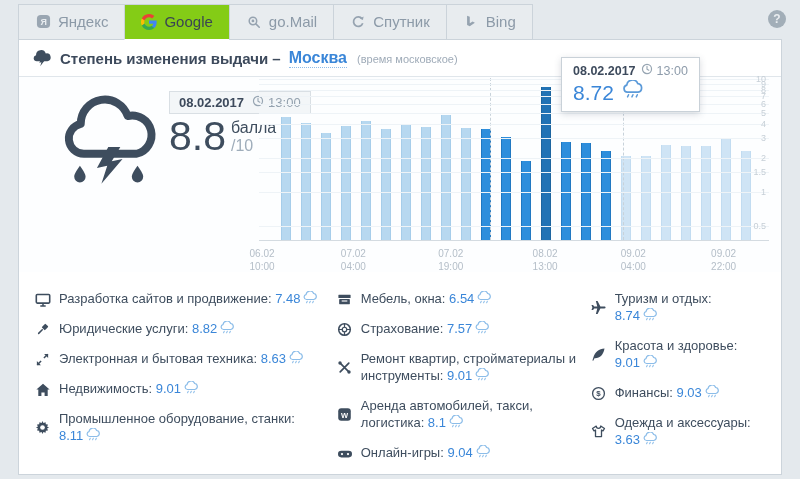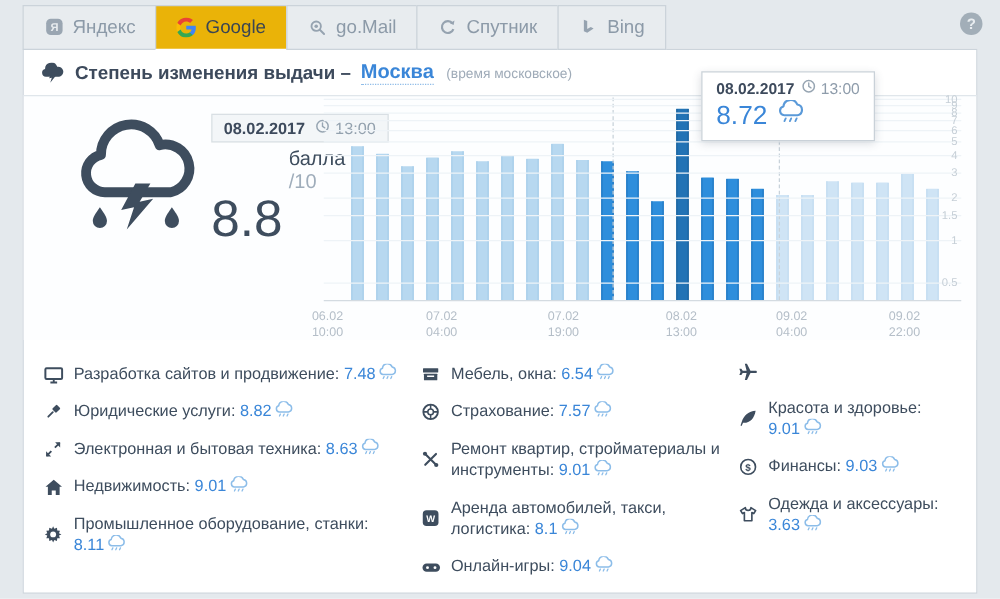--- a/index.html
+++ b/index.html
@@ -12,21 +12,21 @@
   }
   
   .tabs-row { display:flex; align-items:stretch; padding:4px 18px 0; position:relative; z-index:3; }
   .tab {
     display:flex; align-items:center; gap:7px;
     padding:8px 16px 9px;
     border:1px solid #cbd3da; margin-right:-1px;
     font-size:15px; color:#8c9aa8; background:#e8ecef; cursor:pointer;
     white-space:nowrap;
   }
-  .tab.active { background:#eab308; color:#3a4553; border-bottom-color:#fff; }
+  .tab.active { background:#84cc16; color:#3a4553; border-bottom-color:#fff; }
   .tab-ic { display:inline-flex; width:16px; height:16px; align-items:center; justify-content:center; }
   .help-btn {
     position:absolute; right:14px; top:10px; width:18px; height:18px;
     border-radius:50%; background:#a2aeb8; color:#e9edf0;
     font-size:12px; font-weight:bold; text-align:center; line-height:18px;
     cursor:pointer; z-index:4;
   }
   
   .panel {
     margin:0 18px; margin-top:-1px; height:436px;
@@ -40,21 +40,21 @@
   
   .chart-box { position:relative; height:196px; border-top:1px solid #e0e6eb; background:#fdfeff; }
   .score { position:absolute; left:40px; top:14px; display:flex; gap:8px; }
   .date-box {
     display:inline-flex; align-items:center; gap:8px;
     border:1px solid #d9dfe4; background:#f3f6f8; padding:3px 9px;
     font-size:13px; font-weight:bold; color:#3d4a5c; white-space:nowrap;
   }
   .date-time { display:inline-flex; align-items:center; gap:4px; font-weight:normal; color:#93a1ae; }
   .score-num-row { display:flex; align-items:flex-start; gap:5px; margin-top:3px; }
-  .score-num { font-size:41px; line-height:0.95; color:#3e4d5e;margin-top:39px; }
+  .score-num { font-size:41px; line-height:0.95; color:#3e4d5e; }
   .score-unit-col { padding-top:2px; font-size:16px; line-height:1.15; color:#3e4d5e; }
   .score-scale { color:#9fadbb; }
   .plot { position:absolute; left:240px; right:12px; top:4px; height:160px; border-bottom:1px solid #d4dbe1; }
   .gridline { position:absolute; left:0; right:0; height:1px; background:#eef3f7; }
   .ytick { position:absolute; right:3px; font-size:9px; color:#c6cfd7; }
   .bars { position:absolute; left:22px; right:18px; bottom:0; top:0; display:flex; align-items:flex-end; justify-content:space-between; }
   .bar { width:10px; cursor:pointer; }
   .bar.past     { background:#b7d8f0; box-shadow:inset 1px 0 0 #a6cdea, inset -1px 0 0 #a6cdea; }
   .bar.current  { background:#2e8edc; box-shadow:inset 1px 0 0 #2078c2, inset -1px 0 0 #2078c2; }
   .bar.selected { background:#2273b5; box-shadow:inset 1px 0 0 #1d65a0, inset -1px 0 0 #1d65a0; }
@@ -391,20 +391,24 @@
                 </svg></span></span></span>
         </div>
       </div>
       <div>
         <div class="cat-item">
           <span class="cat-icon">
             <svg viewBox="0 0 16 16" width="15" height="15">
               <path d="M15.5 8c0 .6-.5 1-1.1 1H10l-3 6H5.2l1.5-6H3.4L2.2 10.6H.5L1.5 8 .5 5.4h1.7L3.4 7h3.3L5.2 1H7l3 6h4.4c.6 0 1.1.4 1.1 1z" fill="#3e4d5e"></path>
             </svg>
           </span>
+          <span>Туризм и отдых: <span class="nowrap"><a class="cat-val">8.74</a><span class="cat-cloud"><svg viewBox="0 0 20 17" width="16" height="14">
+                  <path d="M14.8 10.4H5.6a3.1 3.1 0 0 1-.6-6.1A5 5 0 0 1 14.6 2.9a3.8 3.8 0 0 1 .2 7.5z" fill="none" stroke="#8cbde9" stroke-width="1.5" stroke-linejoin="round"></path>
+                  <path d="M6.6 12.6l-.9 1.9M10.4 12.6l-.9 1.9M14.2 12.6l-.9 1.9" stroke="#8cbde9" stroke-width="1.3" stroke-linecap="round"></path>
+                </svg></span></span></span>
         </div>
         <div class="cat-item">
           <span class="cat-icon">
             <svg viewBox="0 0 16 16" width="15" height="15">
               <path d="M14.4 1.6C8.6 2 4.3 5.3 2.5 11.2l-1 3.1.9.4L3.7 12C9.3 12.4 13.3 8.3 14.4 1.6z" fill="#3e4d5e"></path>
             </svg>
           </span>
           <span>Красота и здоровье: <span class="nowrap"><a class="cat-val">9.01</a><span class="cat-cloud"><svg viewBox="0 0 20 17" width="16" height="14">
                   <path d="M14.8 10.4H5.6a3.1 3.1 0 0 1-.6-6.1A5 5 0 0 1 14.6 2.9a3.8 3.8 0 0 1 .2 7.5z" fill="none" stroke="#8cbde9" stroke-width="1.5" stroke-linejoin="round"></path>
                   <path d="M6.6 12.6l-.9 1.9M10.4 12.6l-.9 1.9M14.2 12.6l-.9 1.9" stroke="#8cbde9" stroke-width="1.3" stroke-linecap="round"></path>

